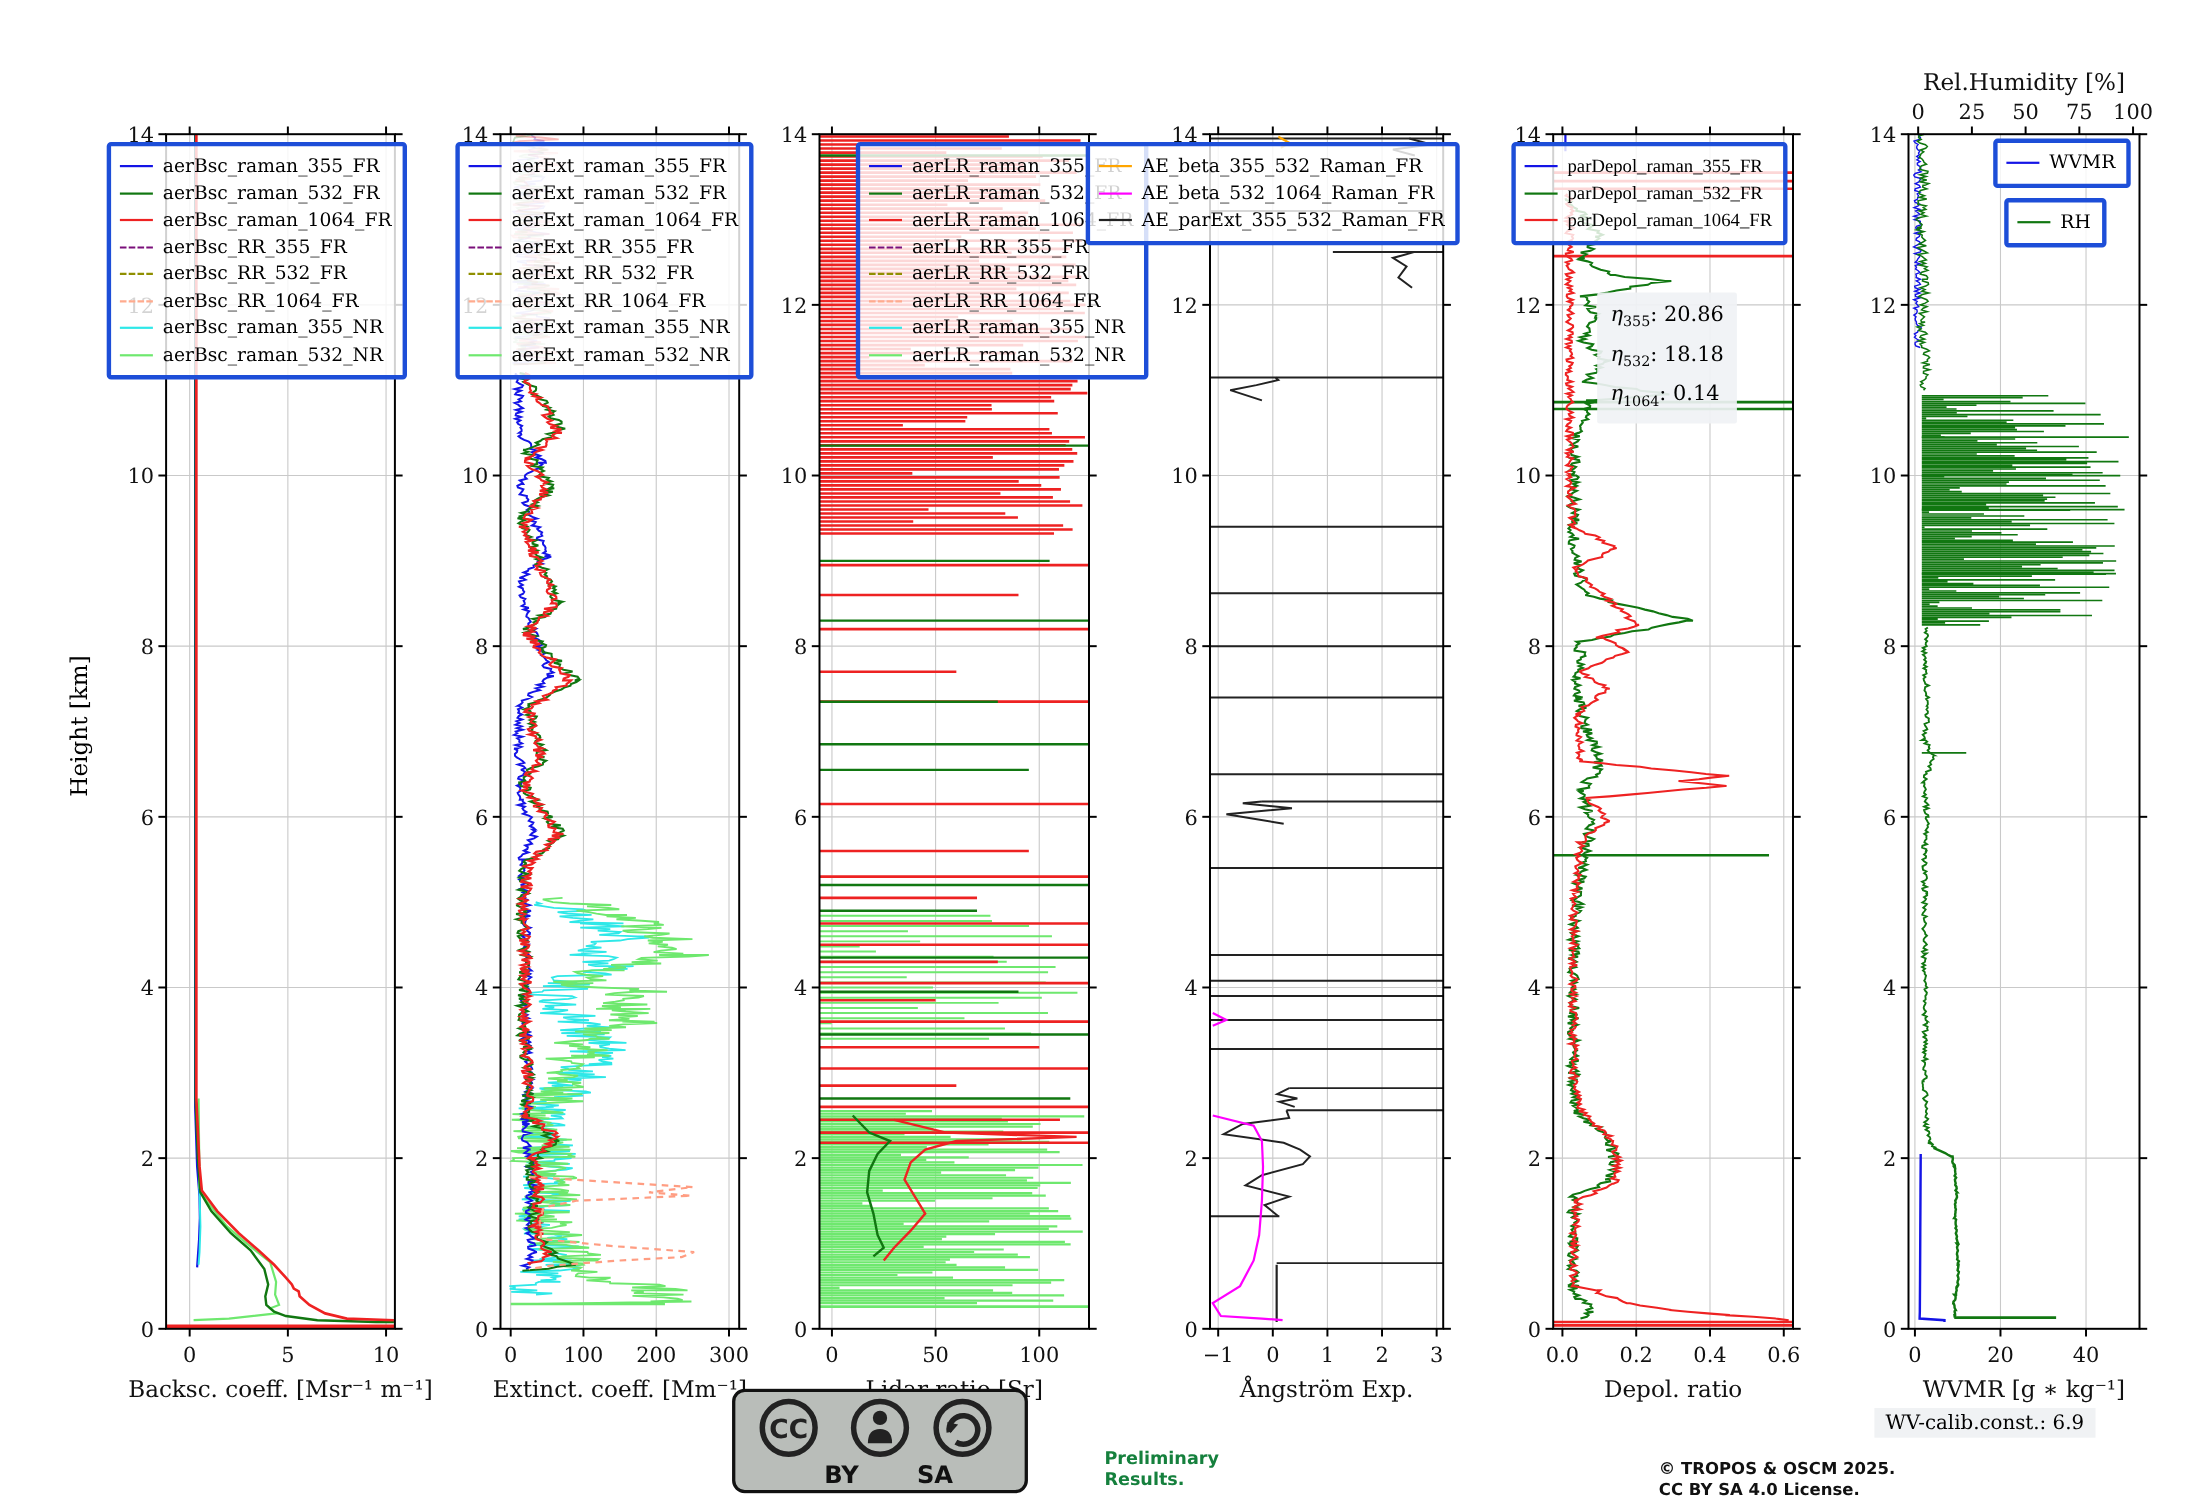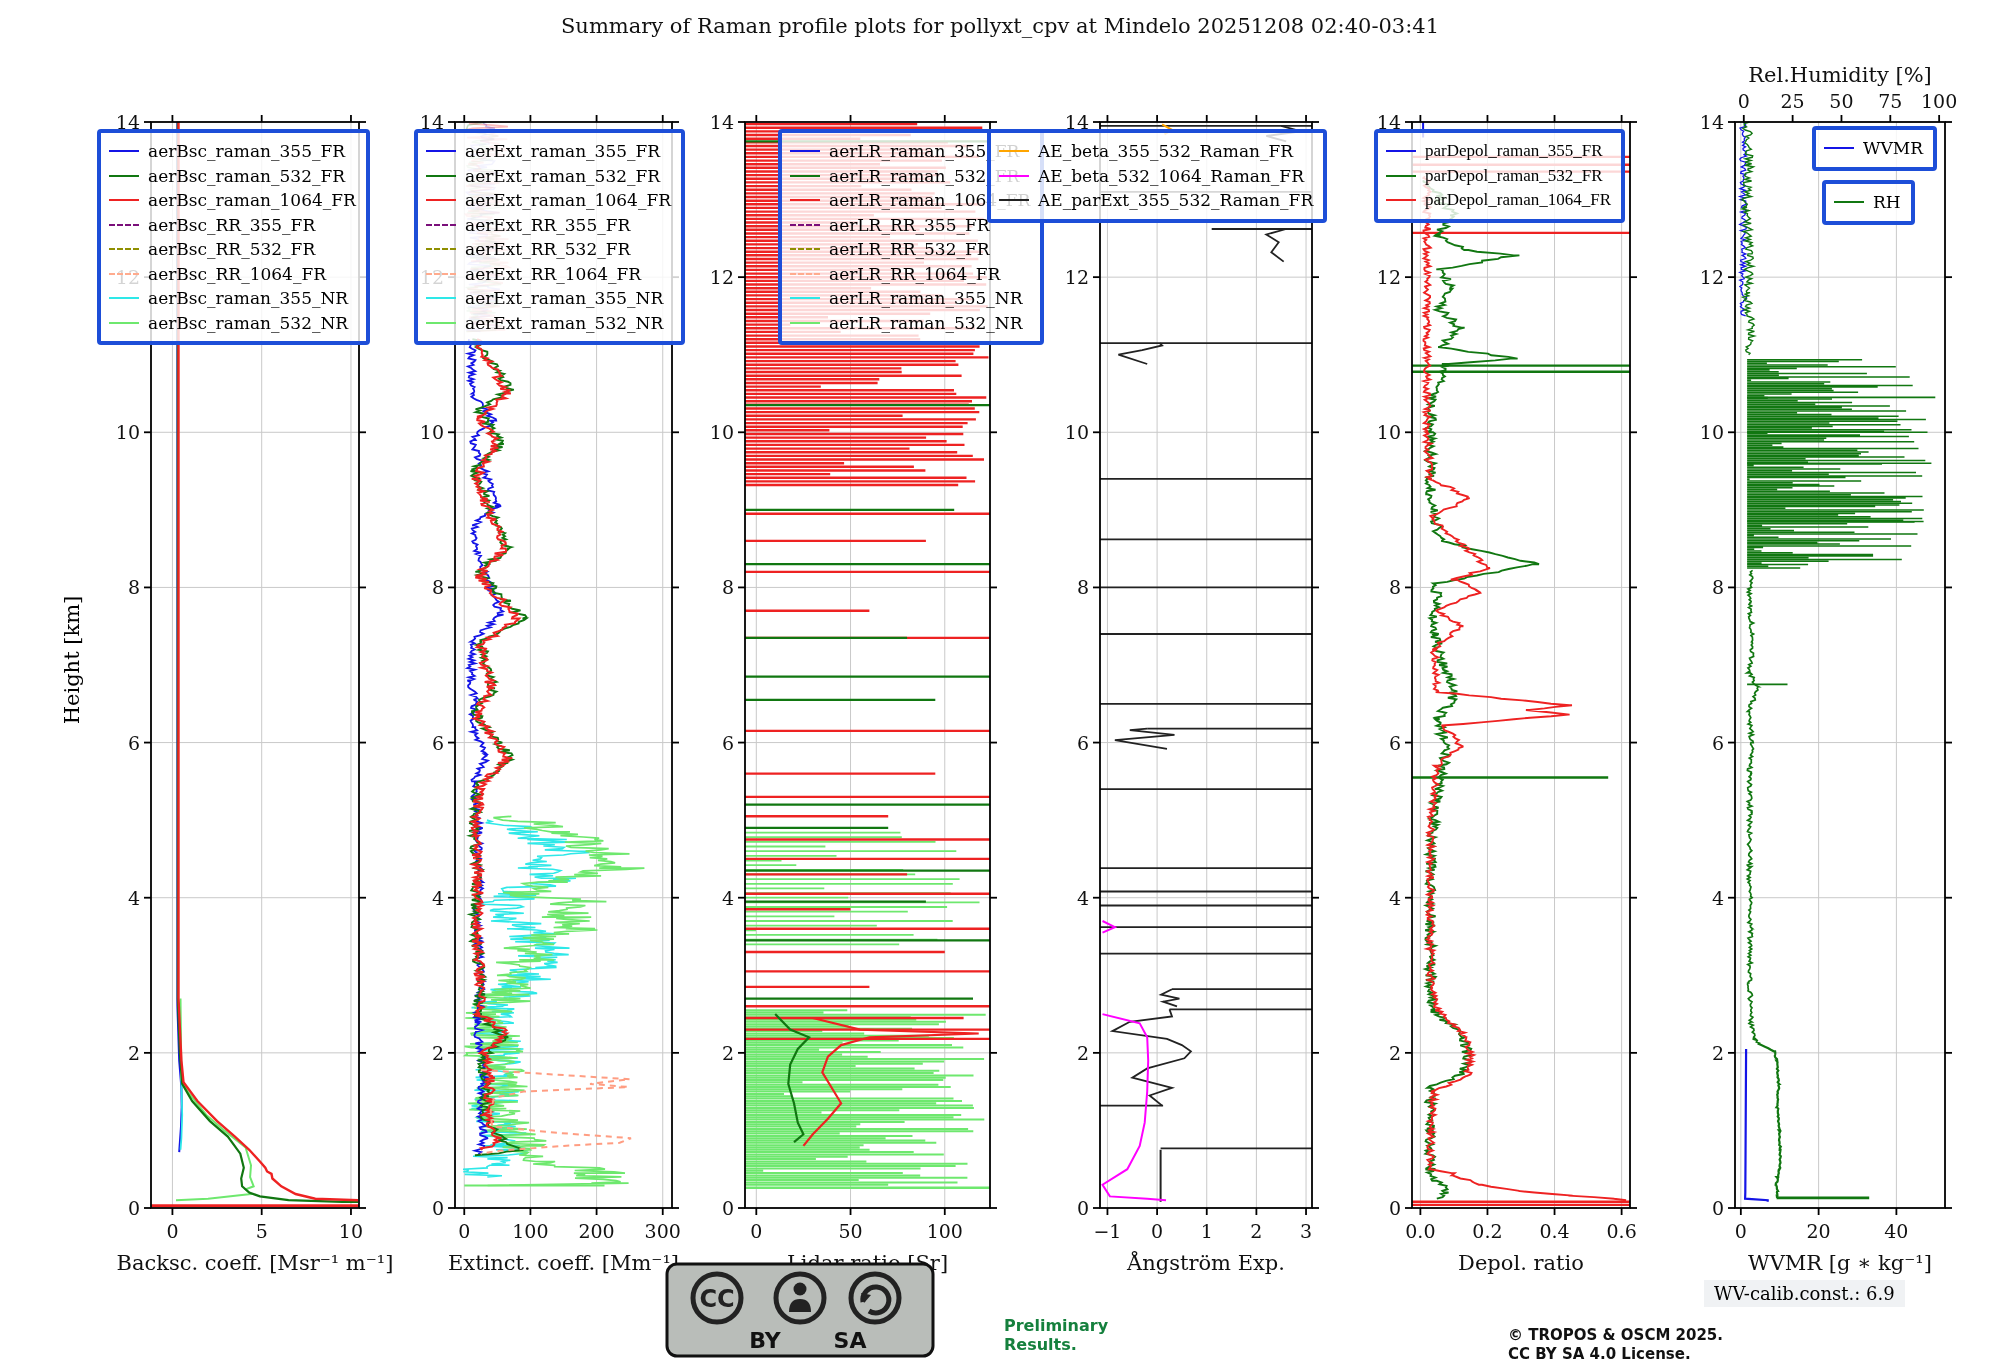--- a/index.html
+++ b/index.html
@@ -26,21 +26,20 @@
   .preliminary{position:absolute;left:1004px;top:1316px;color:#15803d;font-weight:bold;
                font-size:16px;line-height:19px;font-family:"DejaVu Sans","Liberation Sans",sans-serif;}
   .copyright{position:absolute;left:1508px;top:1326px;color:#111;font-weight:bold;font-size:15px;
              line-height:19px;font-family:"DejaVu Sans","Liberation Sans",sans-serif;}
   .cc-badge{position:absolute;left:665px;top:1262px;z-index:4;}
 </style>
 </head>
 <body>
 
 <div id="figure">
-  <div class="fig-title">Summary of Raman profile plots for pollyxt_cpv at Mindelo 20251208 02:40-03:41</div>
   <div class="y-axis-label">Height [km]</div>
 
   <svg id="plot-svg" width="2000" height="1360">
       <g>
         <line x1="172.42489270386267" x2="172.42489270386267" y1="122" y2="1208" stroke="#c9c9c9" stroke-width="1"></line>
         <line x1="261.6952789699571" x2="261.6952789699571" y1="122" y2="1208" stroke="#c9c9c9" stroke-width="1"></line>
         <line x1="350.96566523605156" x2="350.96566523605156" y1="122" y2="1208" stroke="#c9c9c9" stroke-width="1"></line>
         <line x1="151" x2="359" y1="1052.857142857143" y2="1052.857142857143" stroke="#c9c9c9" stroke-width="1"></line>
         <line x1="151" x2="359" y1="897.7142857142858" y2="897.7142857142858" stroke="#c9c9c9" stroke-width="1"></line>
         <line x1="151" x2="359" y1="742.5714285714287" y2="742.5714285714287" stroke="#c9c9c9" stroke-width="1"></line>
@@ -525,20 +524,25 @@
         </div>
       </div>
       <div class="legend-box" style="left: 1822px; top: 180px;">
         <div class="legend-row">
           <span class="legend-sample" style="border-top-style: solid; border-top-color: rgb(17, 119, 17);"></span>
           <span>RH</span>
         </div>
       </div>
     </div>
 
+  <div class="eta-box">
+    <div><i>η</i><sub>355</sub><span>: 20.86</span></div>
+    <div><i>η</i><sub>532</sub><span>: 18.18</span></div>
+    <div><i>η</i><sub>1064</sub><span>: 0.14</span></div>
+  </div>
 
 
   <svg class="cc-badge" width="270" height="96" viewBox="0 0 270 96" style="left: 665px; top: 1262px;">
     <rect x="2" y="2" width="266" height="92" rx="10" fill="#b9bdb9" stroke="#111" stroke-width="3"></rect>
     <circle cx="52" cy="36" r="24" fill="none" stroke="#222" stroke-width="5"></circle>
     <text x="52" y="45" text-anchor="middle" font-size="24" font-weight="bold" fill="#222" font-family="DejaVu Sans, Liberation Sans, sans-serif">CC</text>
     <circle cx="135" cy="36" r="24" fill="none" stroke="#222" stroke-width="5"></circle>
     <circle cx="135" cy="27" r="6.5" fill="#222"></circle>
     <path d="M 124 50 q 0 -13 11 -13 q 11 0 11 13 z" fill="#222"></path>
     <circle cx="210" cy="36" r="24" fill="none" stroke="#222" stroke-width="5"></circle>

